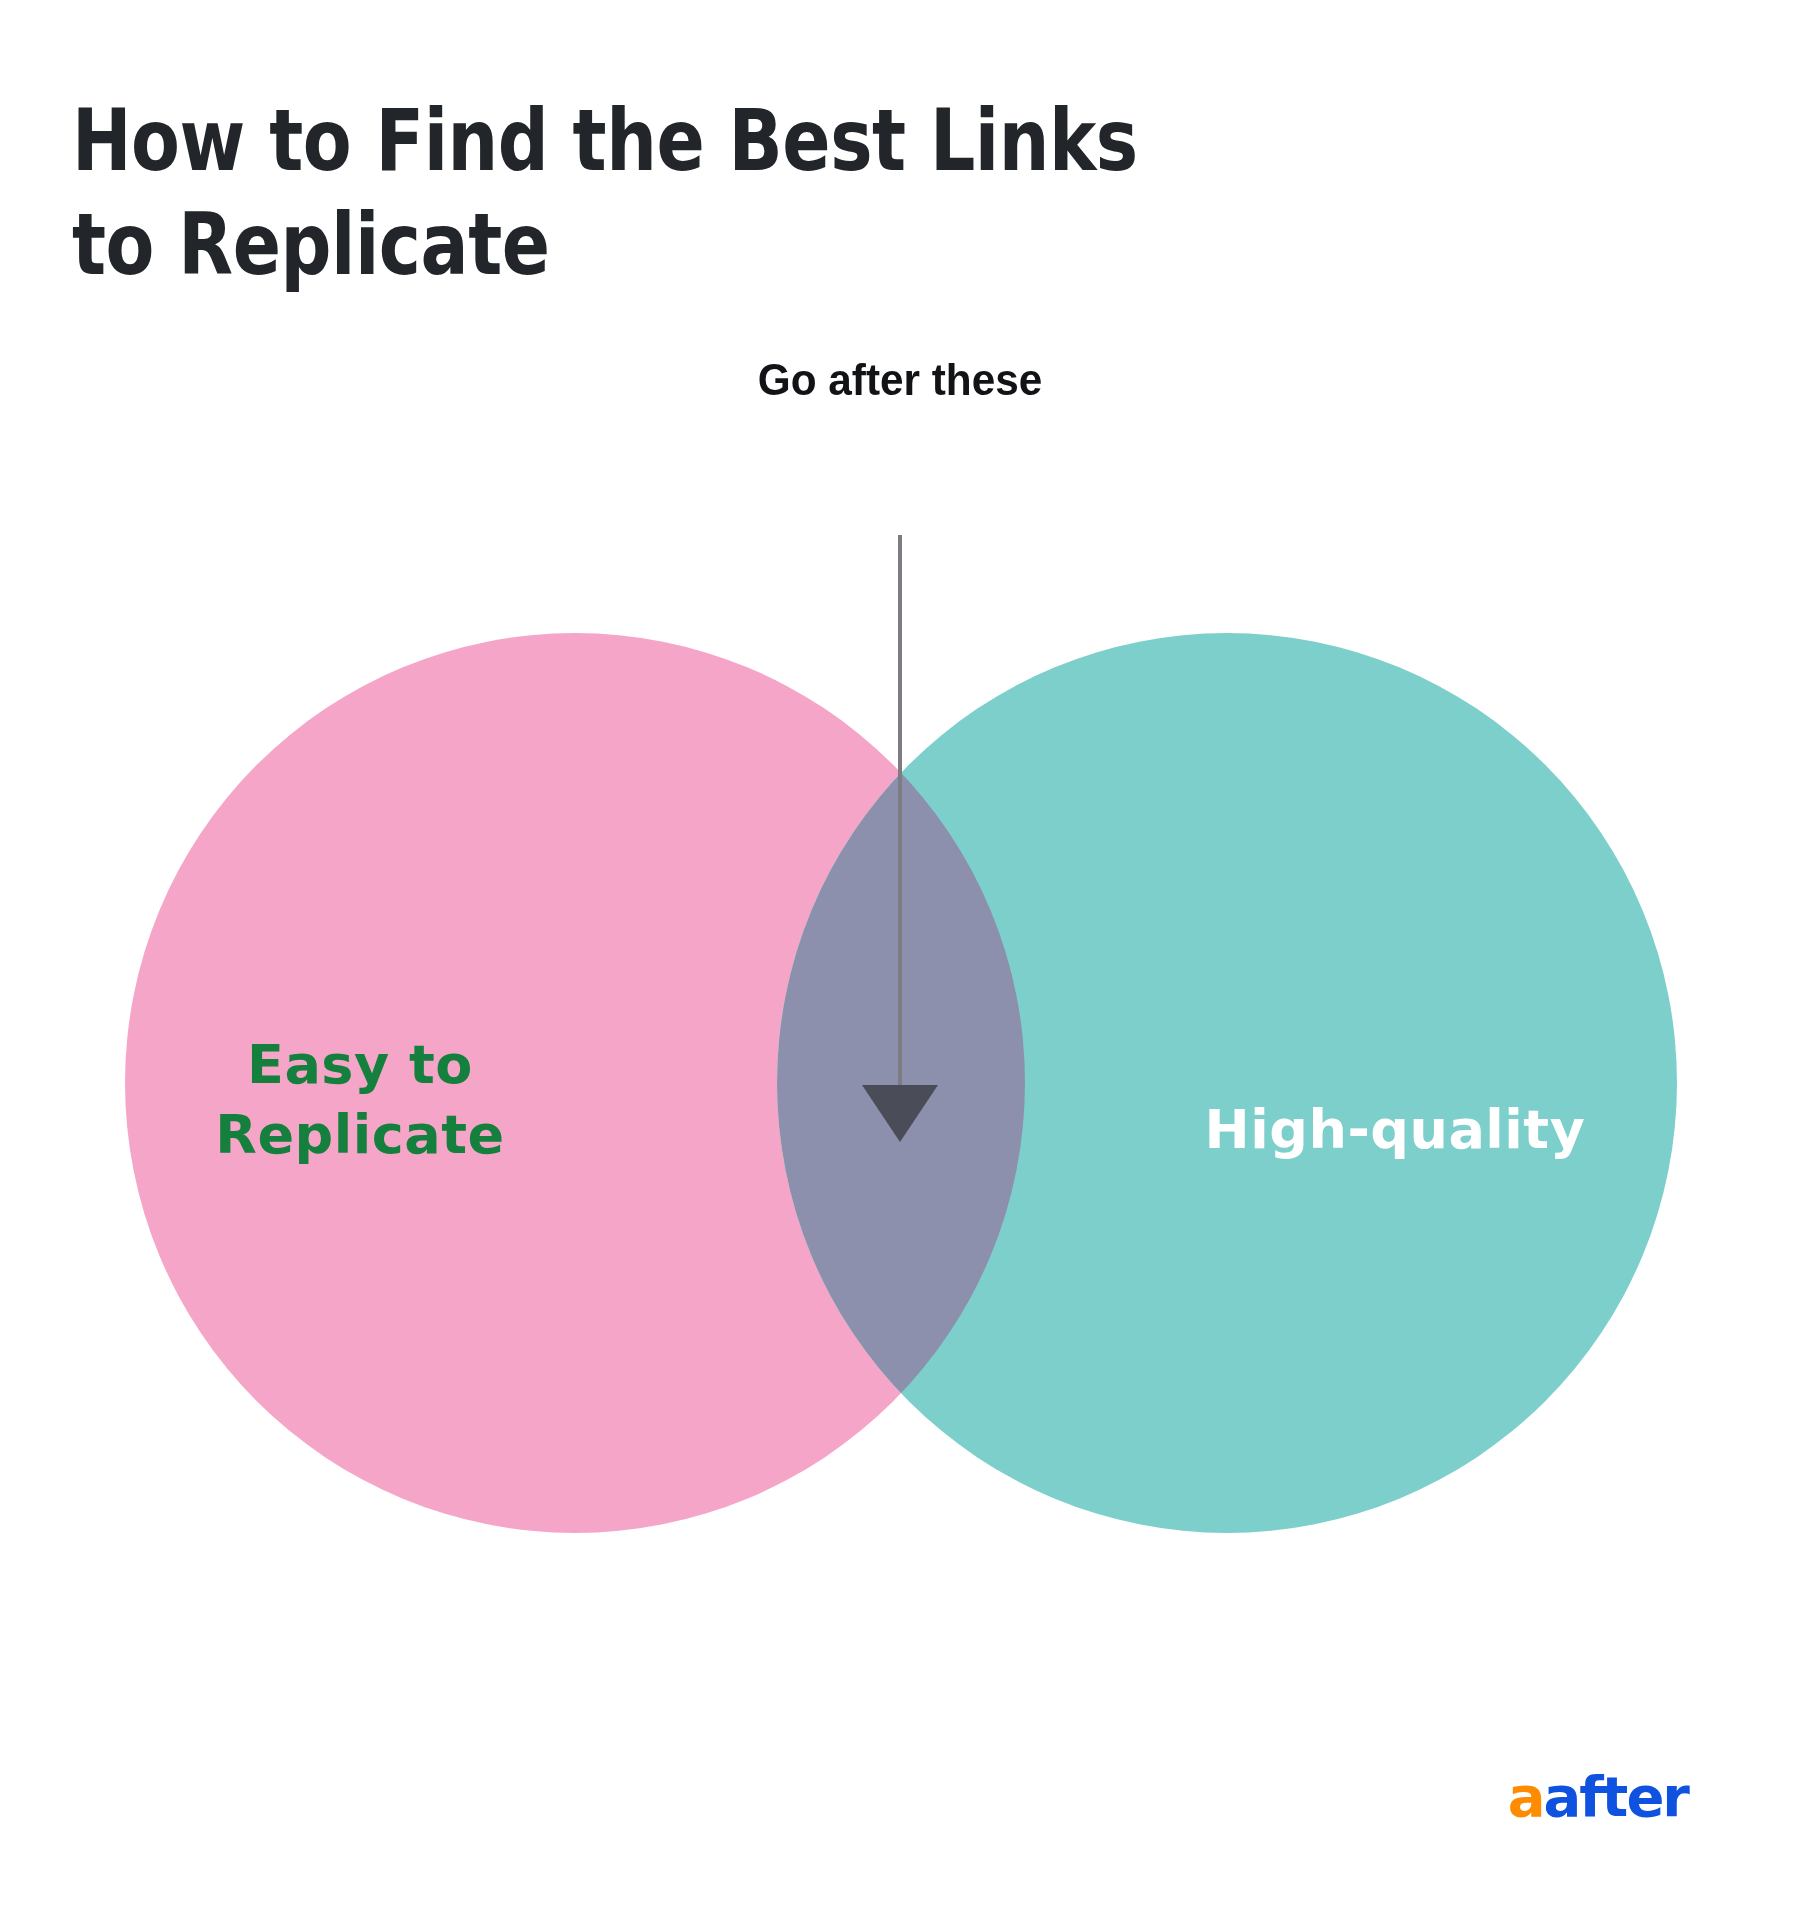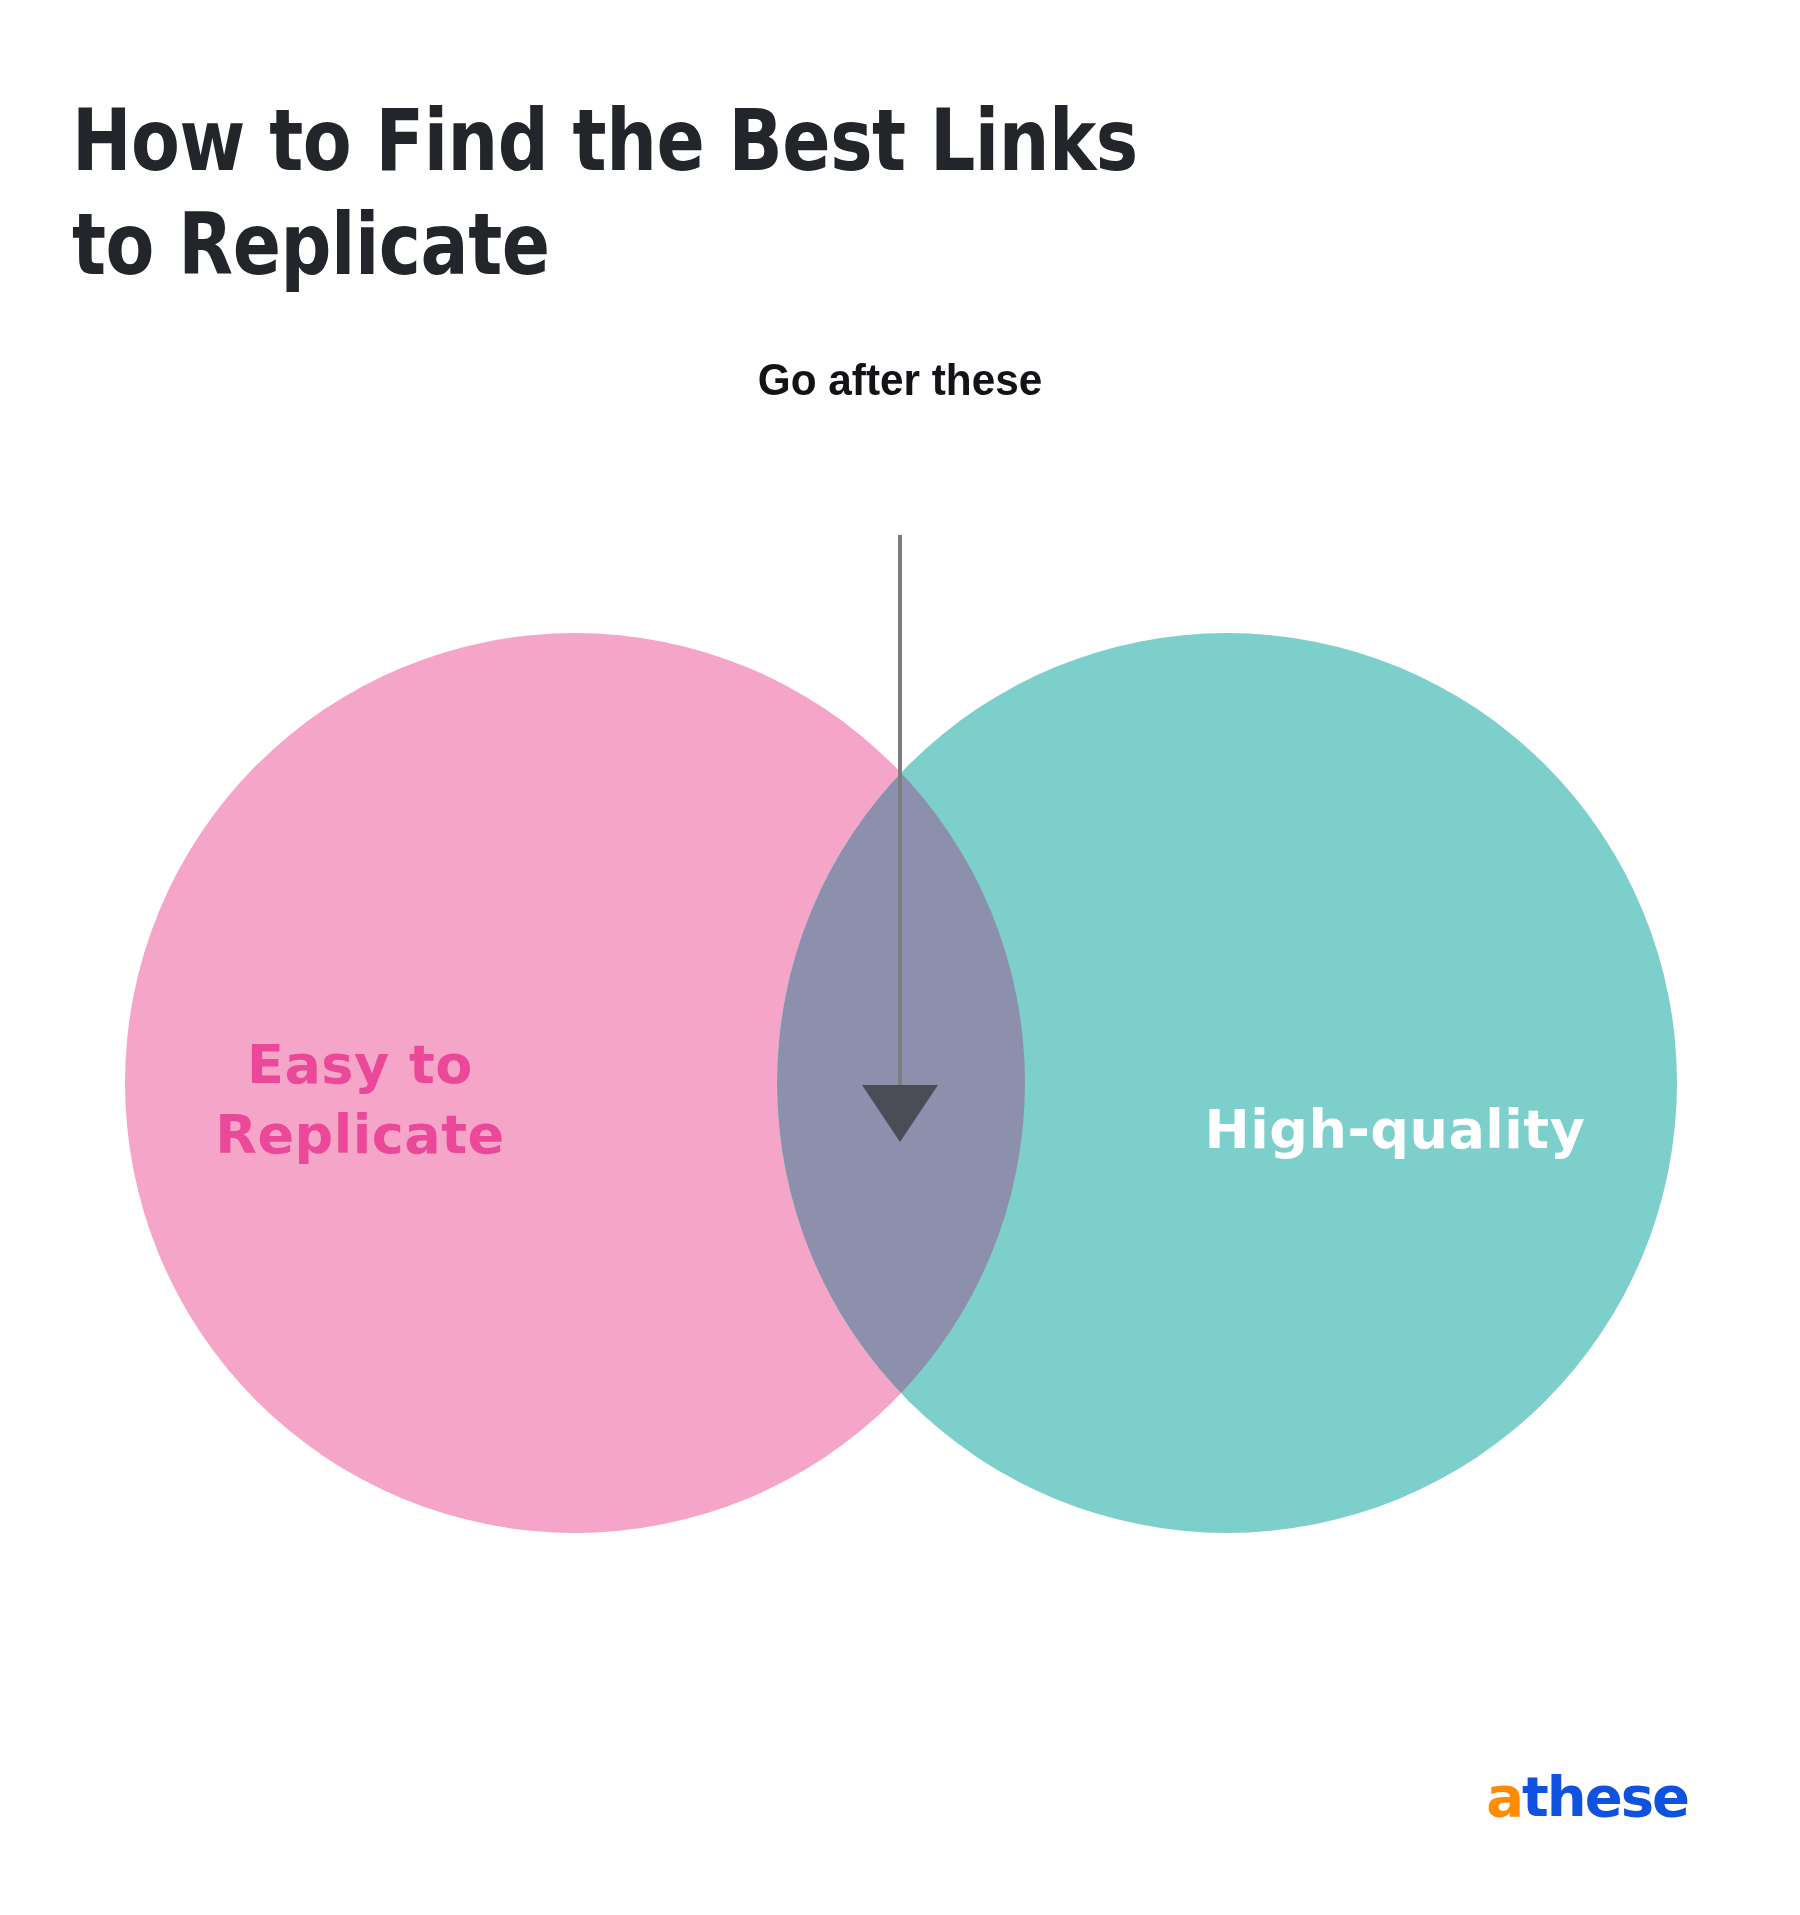--- a/index.html
+++ b/index.html
@@ -154,24 +154,24 @@
     <g clip-path="url(#clip-left)">
       <circle id="venn-overlap" cx="1227" cy="1083" r="450" clip-path="url(#clip-right)" fill="#8d90ac"></circle>
     </g>
 
     <line id="arrow-shaft" x1="900" y1="535" x2="900" y2="1097" stroke-width="4" stroke-linecap="butt" stroke="#7b7d82"></line>
 
     <polygon id="arrow-head" points="862,1085 938,1085 900,1142" fill="#4a4c57"></polygon>
   </svg>
 </div>
 
-<div class="venn-caption" id="caption-left" style="color: #ec4899;">Easy to
+<div class="venn-caption" id="caption-left" style="color: #15803d;">Easy to
 Replicate</div>
 
 <div class="venn-caption" id="caption-right" style="color: rgb(255, 255, 255);">High-quality</div>
 
 <div id="footer">
 
 
   <div id="footer-logo">
-    <span id="logo-a" style="color: rgb(255, 140, 0);">a</span><span id="logo-rest" style="color: rgb(15, 82, 224);">these</span>
+    <span id="logo-a" style="color: rgb(255, 140, 0);">a</span><span id="logo-rest" style="color: rgb(15, 82, 224);">after</span>
   </div>
 </div>
 
 </body></html>

